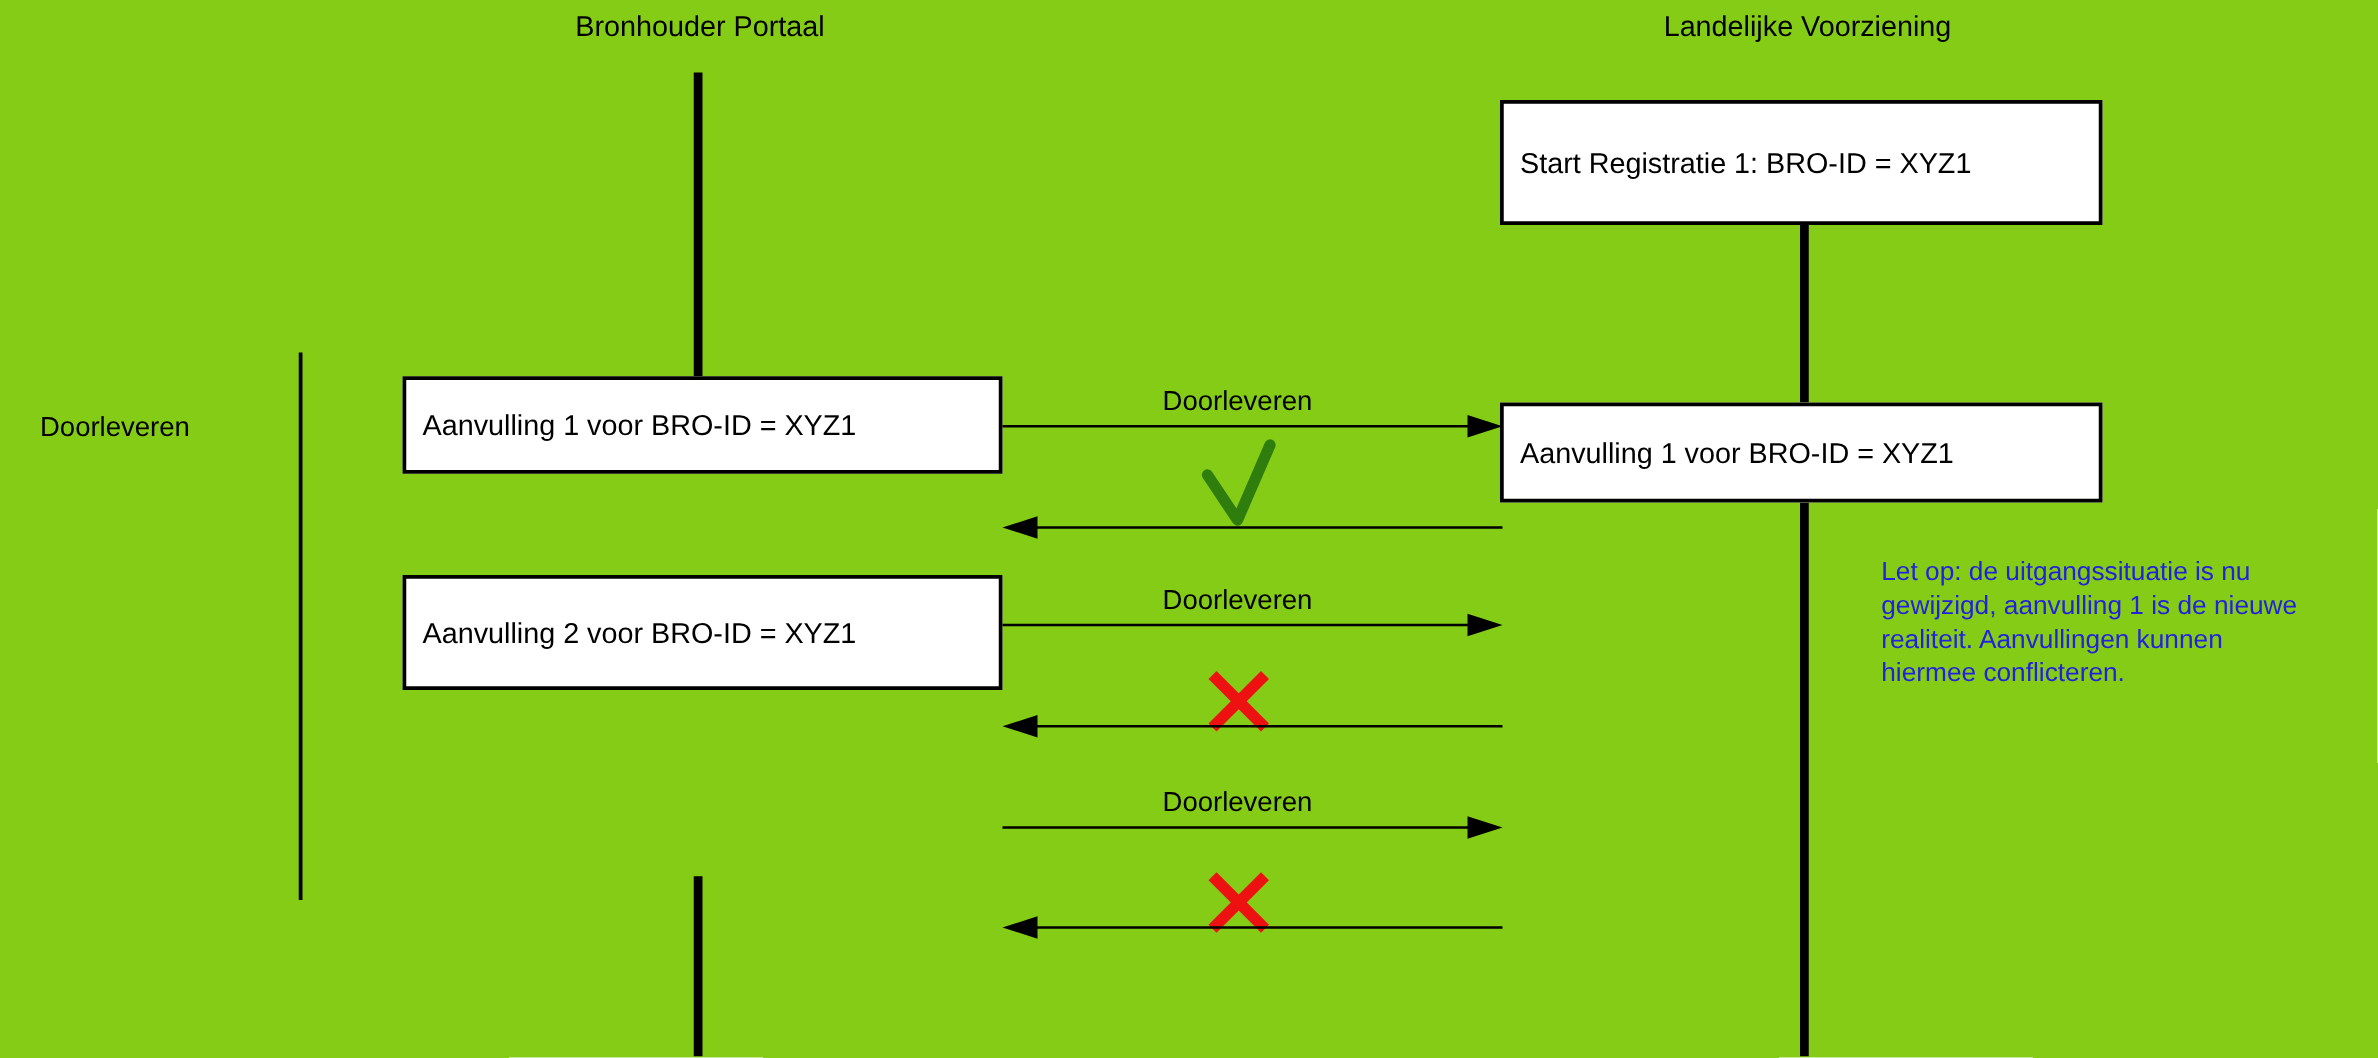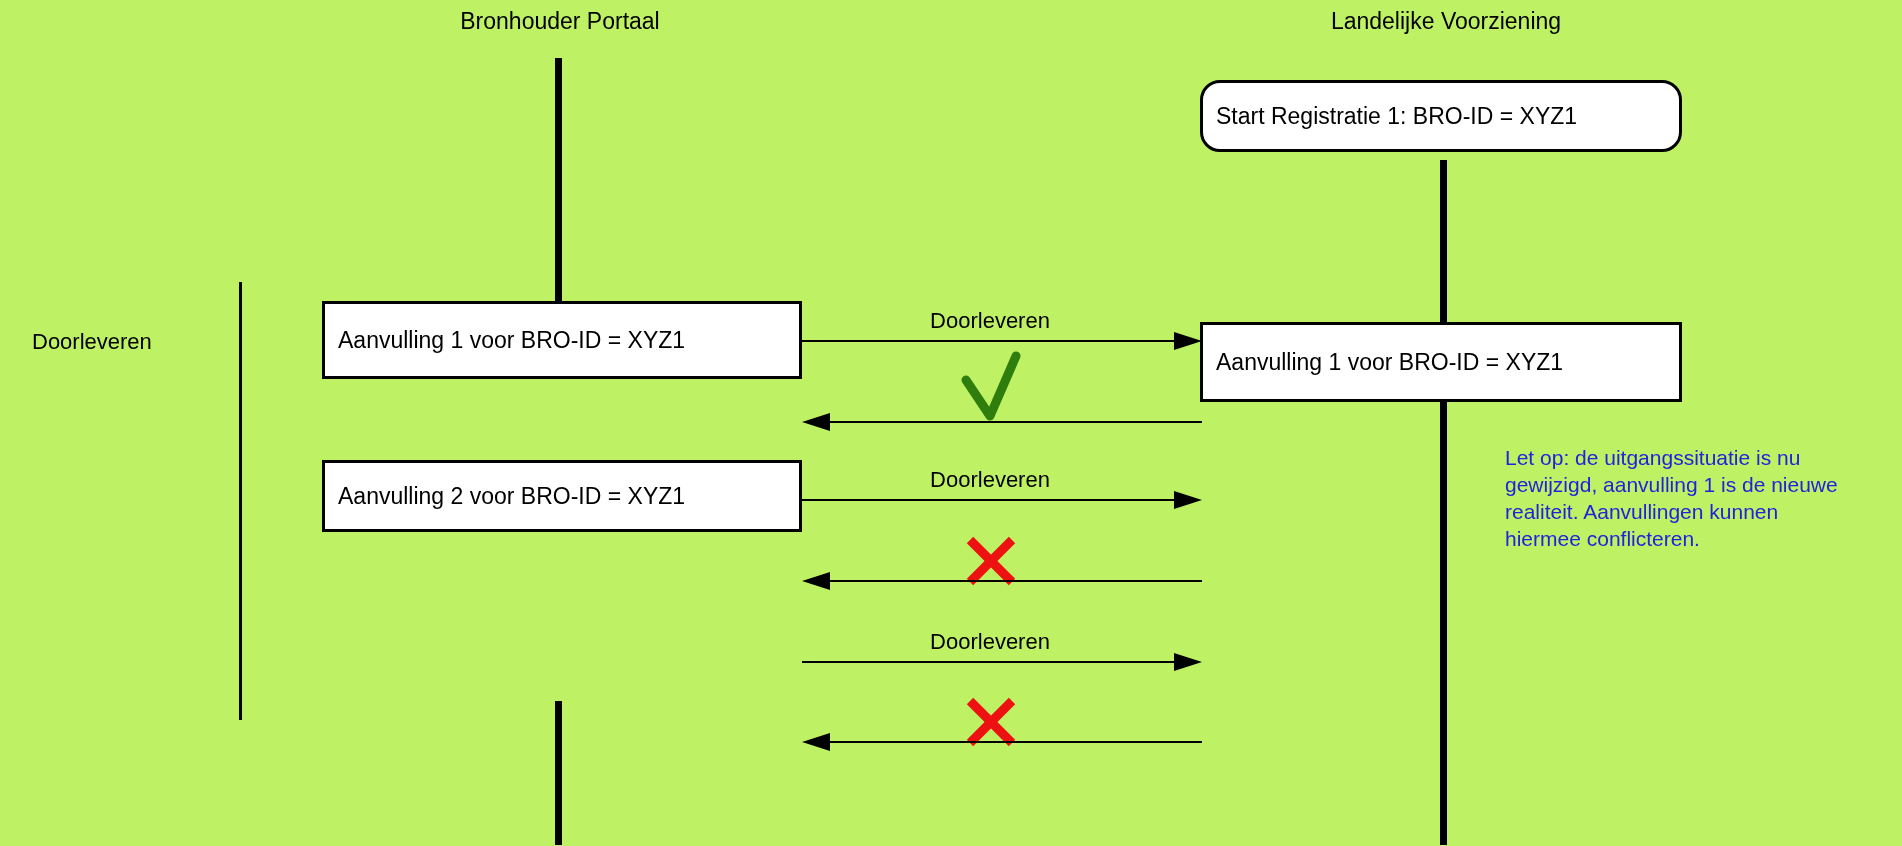--- a/index.html
+++ b/index.html
@@ -1,17 +1,17 @@
 <!DOCTYPE html>
 <html style="--success-color: #2e7d0d; --failure-color: #ee1111; --note-color: #2222dd;"><head>
 <meta charset="utf-8">
 <style>
   html,body{margin:0;padding:0;background:#fff;}
   .canvas{
-    position:relative;width:1902px;height:846px;background:#bef264;
+    position:relative;width:1902px;height:846px;background:#84cc16;
     font-family:"Liberation Sans","DejaVu Sans",sans-serif;color:#000;overflow:hidden;
   }
   .actor-label{position:absolute;transform:translateX(-50%);font-size:23px;white-space:nowrap;}
   .lifeline{position:absolute;width:7px;background:#000;}
   .box{
     position:absolute;border:3px solid #000;background:#fff;box-sizing:border-box;
     display:flex;align-items:center;padding-left:13px;font-size:23px;white-space:nowrap;
   }
   .bracket{position:absolute;width:3px;background:#000;}
   .group-label{position:absolute;font-size:22px;white-space:nowrap;}
@@ -32,27 +32,27 @@
 <div class="canvas">
 
   <div class="actor-label" style="left:560px;top:8px;">Bronhouder Portaal</div>
   <div class="actor-label" style="left:1446px;top:8px;text-align:center;">Landelijke Voorziening</div>
 
   <div class="lifeline" style="left:555px;top:58px;height:243px;"></div>
   <div class="lifeline" style="left:555px;top:701px;height:144px;"></div>
   <div class="lifeline" style="left:1440px;top:160px;height:162px;"></div>
   <div class="lifeline" style="left:1440px;top:402px;height:443px;"></div>
 
-  <div class="box" style="left:1200px;top:80px;width:482px;height:72px;border-radius:20px;">Start Registratie 1: BRO-ID = XYZ1</div>
+  <div class="box" style="left:1200px;top:80px;width:482px;height:100px;">Start Registratie 1: BRO-ID = XYZ1</div>
 
   <div class="bracket" style="left:239px;top:282px;height:438px;"></div>
   <div class="group-label" style="left:32px;top:329px;">Doorleveren</div>
 
   <div class="box" style="left:322px;top:301px;width:480px;height:78px;">Aanvulling 1 voor BRO-ID = XYZ1</div>
-  <div class="box" style="left:322px;top:460px;width:480px;height:72px;">Aanvulling 2 voor BRO-ID = XYZ1</div>
+  <div class="box" style="left:322px;top:460px;width:480px;height:92px;">Aanvulling 2 voor BRO-ID = XYZ1</div>
 
   <div class="box" style="left:1200px;top:322px;width:482px;height:80px;">Aanvulling 1 voor BRO-ID = XYZ1</div>
 
   <div class="msg-label" style="left:990px;top:308px;">Doorleveren</div>
   <div class="line" style="left:802px;top:340px;width:376px;"></div>
   <div class="head-right" style="left:1174px;top:332px;"></div>
   <svg class="mark" style="left:956px;top:350px;" width="70" height="72" viewBox="0 0 70 72">
     <polyline points="10,30 34,66 60,6" fill="none" class="check-stroke" stroke-width="9" stroke-linecap="round" stroke-linejoin="round"></polyline>
   </svg>
   <div class="line" style="left:824px;top:421px;width:378px;"></div>

